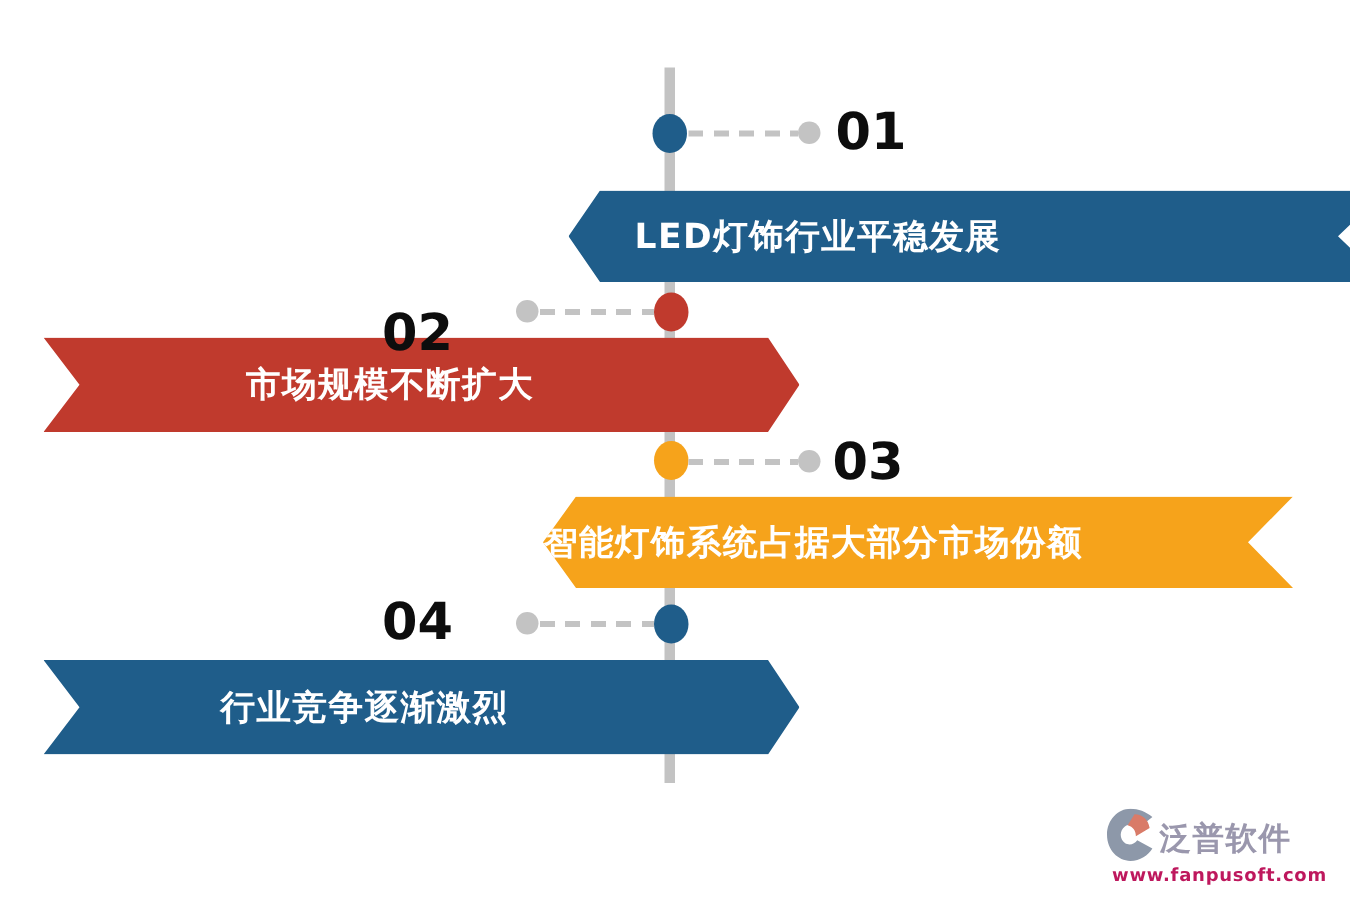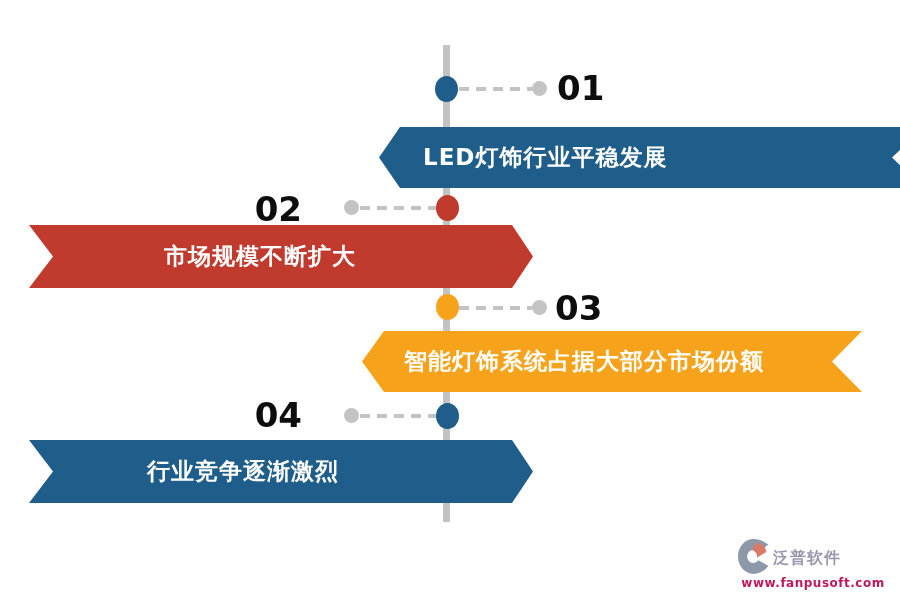--- a/index.html
+++ b/index.html
@@ -15,21 +15,21 @@
     color:#ffffff;font-weight:bold;font-size:23px;letter-spacing:1px;white-space:nowrap;
   }
   .banner.point-left{ 
     clip-path:polygon(21px 0, 100% 0, calc(100% - 32px) 50%, 100% 100%, 21px 100%, 0 50%);
   }
   .banner.point-right{ 
     clip-path:polygon(0 0, calc(100% - 21px) 0, 100% 50%, calc(100% - 21px) 100%, 0 100%, 24px 50%);
   }
   .b1{left:379px;top:127px;width:501px;height:61px;padding-left:44px;}
   .b2{left:29px;top:225px;width:504px;height:63px;justify-content:center;padding-right:42px;box-sizing:border-box;}
-  .b3{left:362px;top:331px;width:500px;height:61px;justify-content:center;padding-right:56px;box-sizing:border-box;
+  .b3{left:362px;top:331px;width:500px;height:61px;justify-content:flex-start;padding-right:56px;box-sizing:border-box;
       clip-path:polygon(22px 0, 100% 0, calc(100% - 30px) 50%, 100% 100%, 22px 100%, 0 50%);}
   .b4{left:29px;top:440px;width:504px;height:63px;justify-content:center;padding-right:76px;box-sizing:border-box;}
 
   
   .node{position:absolute;width:23px;height:26px;border-radius:50%;}
   .n1{left:435px;top:76px;}
   .n2{left:436px;top:195px;}
   .n3{left:436px;top:294px;}
   .n4{left:436px;top:403px;}
 
@@ -45,28 +45,28 @@
   .gdot{position:absolute;width:15px;height:15px;border-radius:50%;background:#c3c3c3;}
   .g1{left:532px;top:81px;}
   .g2{left:344px;top:200px;}
   .g3{left:532px;top:300px;}
   .g4{left:344px;top:408px;}
 
   .num{position:absolute;font-size:34px;font-weight:bold;color:#0d0d0d;line-height:26px;}
   .num.right-side{text-align:left;}
   .num.left-side{width:100px;text-align:right;}
   .m1{left:557px;top:75px;}
-  .m2{left:202px;top:196px;}
+  .m2{left:202px;top:209px;}
   .m3{left:555px;top:295px;}
   .m4{left:202px;top:402px;}
 
   
   .footer{position:absolute;right:12px;bottom:10px;width:150px;}
   .brand-row{display:flex;align-items:center;}
-  .brand-name{font-size:16px;font-weight:bold;letter-spacing:1px;margin-left:2px;}
+  .brand-name{font-size:21px;font-weight:bold;letter-spacing:1px;margin-left:2px;}
   .brand-site{font-size:12px;font-weight:bold;text-align:center;margin-top:-2px;letter-spacing:0.5px;}
 </style>
 </head>
 <body>
 
 <div class="canvas">
 
   <div class="vline"></div>
 
   <div class="banner point-left b1" style="background: rgb(31, 93, 138);">

